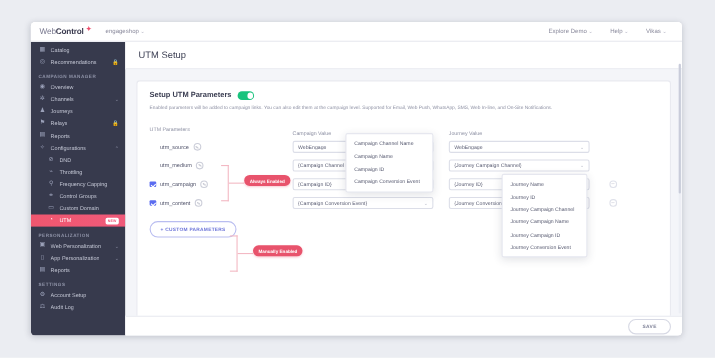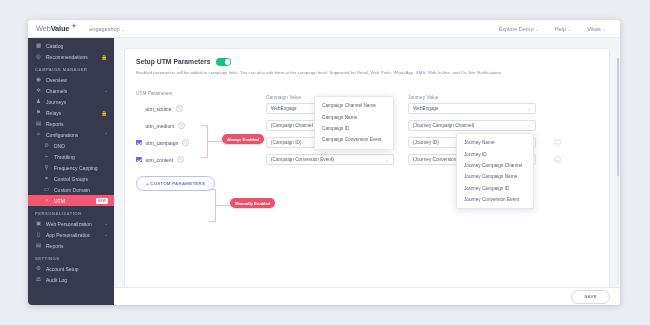--- a/index.html
+++ b/index.html
@@ -393,21 +393,21 @@
   }
 </style>
 </head>
 <body>
 
 <div id="app">
   <div class="frame">
 
     <div class="topbar">
       <div class="logo">
-        <span class="lg-light">Web</span><span>Value</span>
+        <span class="lg-light">Web</span><span>Control</span>
         <span class="lg-mark">✦</span>
       </div>
       <div class="acct">
         <span>engageshop</span><span class="caret">⌄</span>
       </div>
       <div class="topnav">
         <div class="topnav-item">
           <span>Explore Demo</span><span class="caret">⌄</span>
         </div>
         <div class="topnav-item">
@@ -504,20 +504,23 @@
             <span class="nav-ico">⚙</span>
             <span class="nav-label">Account Setup</span>
           </div>
           <div class="nav-item">
             <span class="nav-ico">⚖</span>
             <span class="nav-label">Audit Log</span>
           </div>
         </div>
 
       <div class="main">
+        <div class="page-head">
+          <div class="page-title">UTM Setup</div>
+        </div>
 
         <div class="content">
           <div class="card">
 
             <div class="card-head">
               <div class="card-title">Setup UTM Parameters</div>
               <div class="toggle"></div>
             </div>
             <div class="card-desc">Enabled parameters will be added to campaign links. You can also edit them at the campaign level. Supported for Email, Web Push, WhatsApp, SMS, Web In-line, and On-Site Notifications.</div>
 

